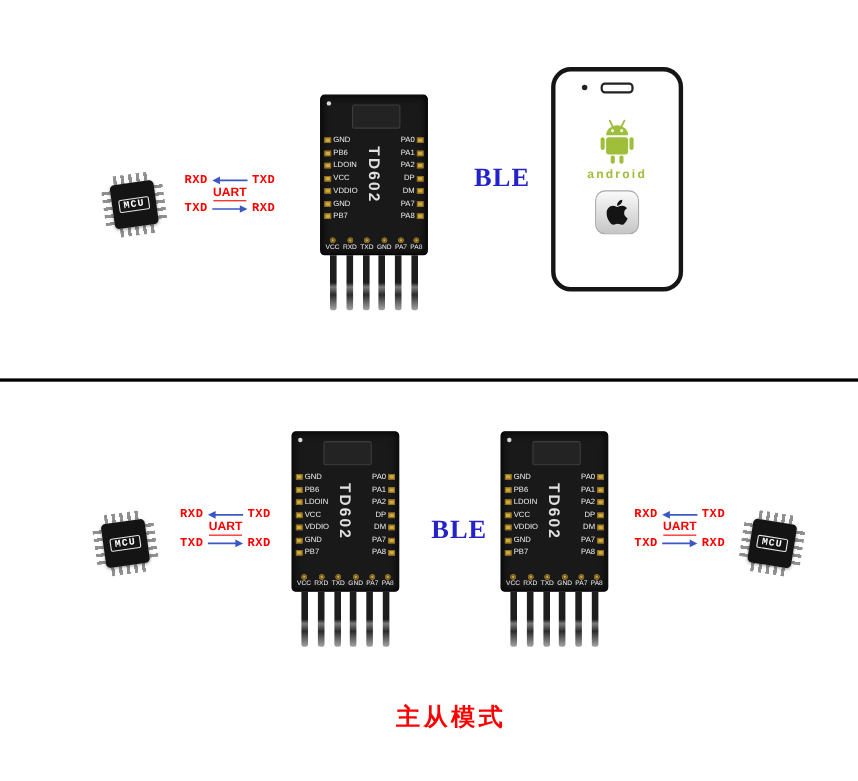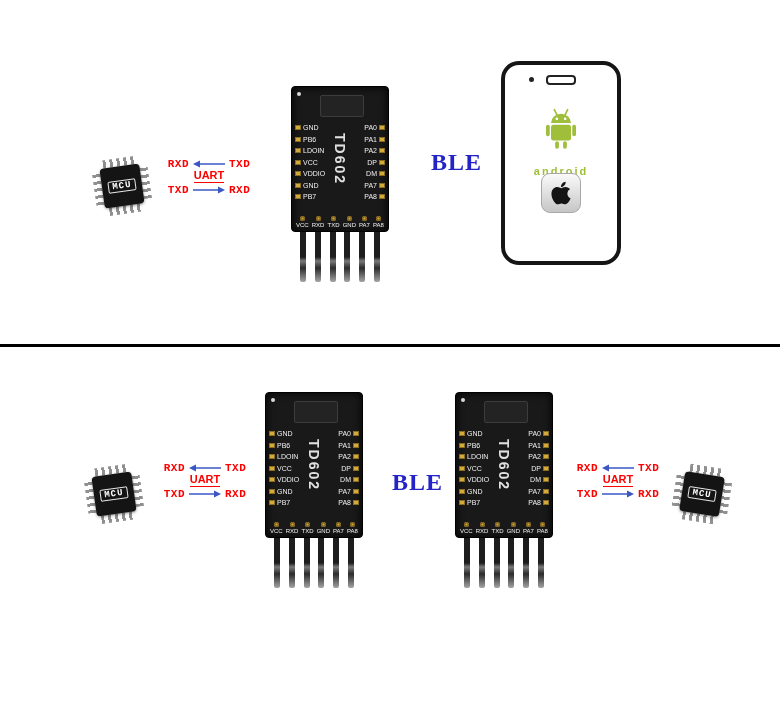--- a/index.html
+++ b/index.html
@@ -99,21 +99,21 @@
     position:absolute; left:501px; top:61px; width:120px; height:204px;
     background:#fff; border:4px solid #151515; border-radius:18px; box-sizing:border-box;
   }
   .phone-speaker {
     position:absolute; top:10px; left:50%; transform:translateX(-50%);
     width:26px; height:6px; border:2px solid #222; border-radius:4px;
   }
   .phone-camera { position:absolute; top:12px; left:24px; width:5px; height:5px; background:#222; border-radius:50%; }
   .android-wrap {
     position:absolute; top:38px; left:0; right:0;
-    display:flex; flex-direction:column; align-items:center; gap:12px;
+    display:flex; flex-direction:column; align-items:center; gap:0;
   }
   .android-text { color:#9fbf3b; font-size:11px; font-weight:bold; letter-spacing:2px; }
   .apple-badge {
     position:absolute; top:108px; left:50%; transform:translateX(-50%);
     width:40px; height:40px; border-radius:9px;
     background:linear-gradient(#fafafa,#c6c6c6); border:1px solid #a8a8a8;
     display:flex; align-items:center; justify-content:center; box-sizing:border-box;
   }
 </style>
 </head>
@@ -543,14 +543,15 @@
   <div class="mcu" style="left:674px;top:466px;transform:rotate(9deg)">
   <div class="strip-top"></div>
   <div class="strip-bottom"></div>
   <div class="strip-left"></div>
   <div class="strip-right"></div>
   <div class="mcu-body">
     <span class="mcu-label">MCU</span>
   </div>
 </div>
 
+  <div class="caption" style="left:410px;top:637px">主从模式</div>
 
 </div>
 
 </body></html>

